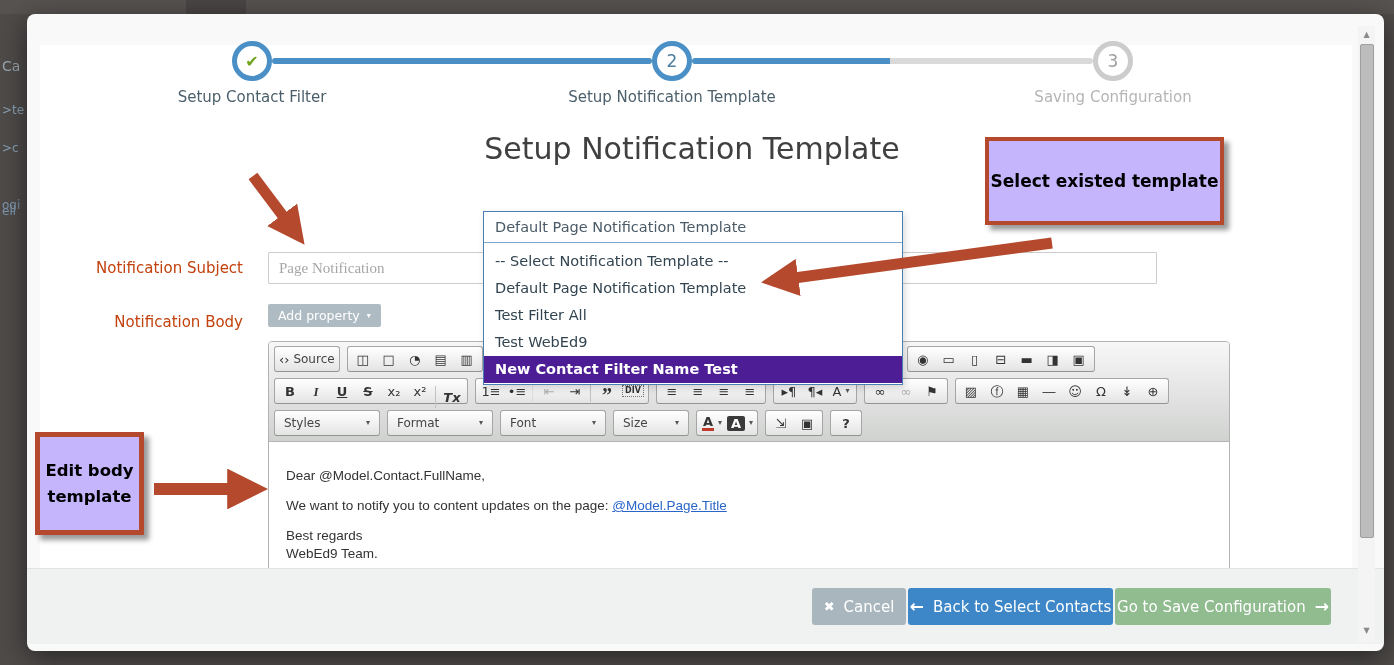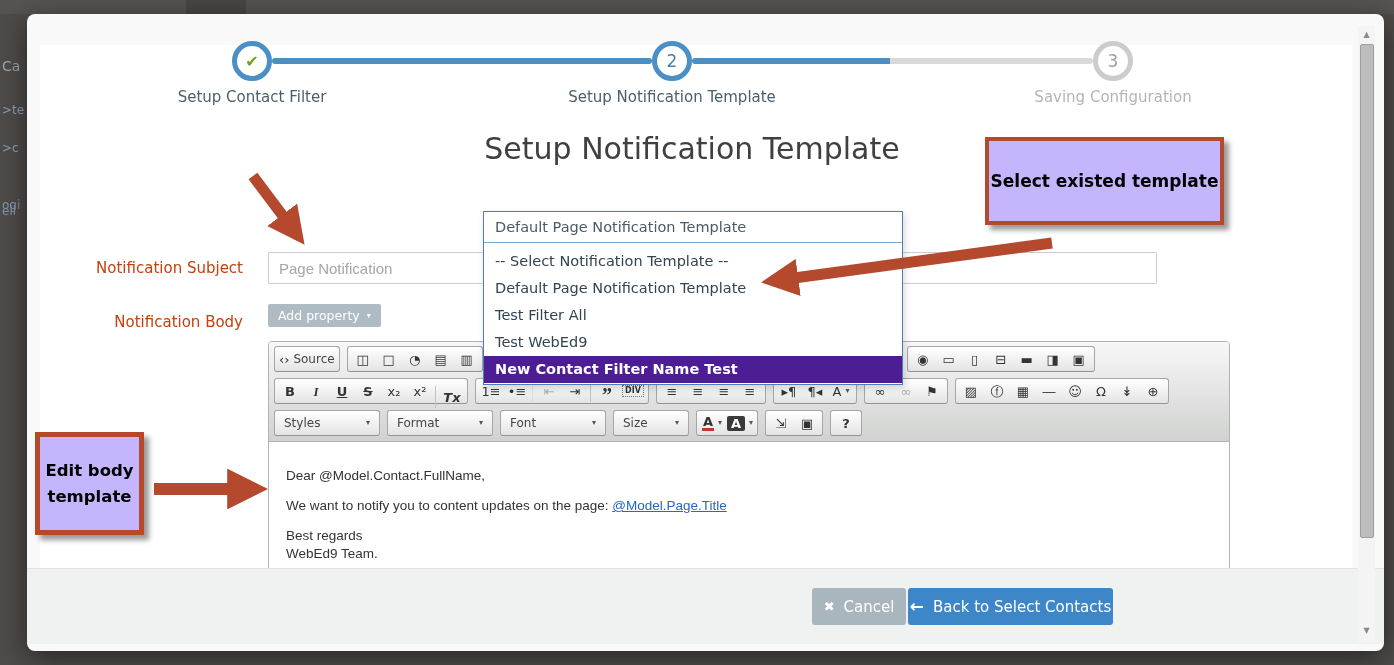--- a/index.html
+++ b/index.html
@@ -33,21 +33,21 @@
   .sline{position:absolute;height:6px;top:44px;z-index:1;}
   .sl1{left:245px;width:380px;background:#4a90c6;border-radius:3px;}
   .sl2{left:665px;width:198px;background:#4a90c6;border-radius:3px 0 0 3px;}
   .sl3{left:863px;width:203px;background:#d9d9d9;border-radius:0 3px 3px 0;}
 
   .page-title{position:absolute;left:0;top:117px;width:1330px;text-align:center;font-size:30px;color:#404040;font-weight:400;}
 
   .field-label{position:absolute;left:0;width:216px;text-align:right;font-size:15px;color:#c2410c;}
   .lbl-subject{top:245px;}
   .lbl-body{top:299px;}
-  .subject-input{position:absolute;left:241px;top:238px;width:889px;height:32px;box-sizing:border-box;border:1px solid #cccccc;border-radius:1px;font-size:15px;padding:0 10px;color:#333;font-family:Liberation Sans, sans-serif;outline:none;background:#fff;}
+  .subject-input{position:absolute;left:241px;top:238px;width:889px;height:32px;box-sizing:border-box;border:1px solid #cccccc;border-radius:1px;font-size:15px;padding:0 10px;color:#333;font-family:Liberation Serif, serif;outline:none;background:#fff;}
   .subject-input::placeholder{color:#a6a6a6;}
   .add-prop{position:absolute;left:241px;top:290px;height:23px;background:#aebbc3;color:#fff;font-size:12.5px;display:inline-flex;align-items:center;gap:7px;padding:0 10px;border-radius:2px;cursor:pointer;}
   .add-prop .caret{font-size:8px;color:#fff;}
 
   
   .editor{position:absolute;left:241px;top:327px;width:962px;height:258px;border:1px solid #b2b2b2;border-radius:4px 4px 0 0;background:#fff;box-sizing:border-box;z-index:1;}
   .toolbar{background:linear-gradient(#f7f7f7,#d0d2d0);border-bottom:1px solid #b3b3b3;border-radius:3px 3px 0 0;padding:1px 0 2px 0;}
   .tb-row{display:flex;gap:7px;padding:3px 5px;align-items:center;}
   .tb-group{display:inline-flex;align-items:center;border:1px solid #a6a6a6;border-bottom-color:#939393;border-radius:3px;background:linear-gradient(#ffffff,#e4e4e4);padding:1px 2px;height:26px;box-sizing:border-box;}
   .tb-btn{display:inline-flex;align-items:center;justify-content:center;min-width:22px;height:22px;color:#333;font-size:13px;cursor:pointer;gap:4px;padding:0 2px;text-decoration:none;}
@@ -381,20 +381,24 @@
 
     <div class="footer">
       <div class="btn btn-cancel">
         <span class="ic">✖</span>
         <span>Cancel</span>
       </div>
       <div class="btn btn-back">
         <span class="ic-arrow">←</span>
         <span>Back to Select Contacts</span>
       </div>
+      <div class="btn btn-save">
+        <span>Go to Save Configuration</span>
+        <span class="ic-arrow">→</span>
+      </div>
     </div>
 
     <div class="sbar">
       <div class="sb-up">▲</div>
       <div class="sb-thumb"></div>
       <div class="sb-down">▼</div>
     </div>
 
     <div class="callout callout-1">
       <span>Select existed template</span>

